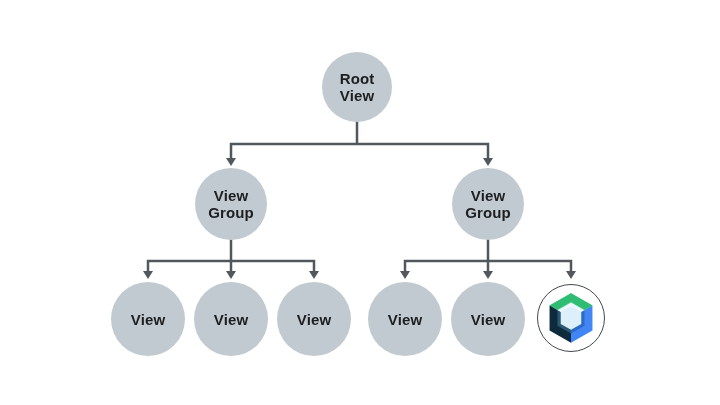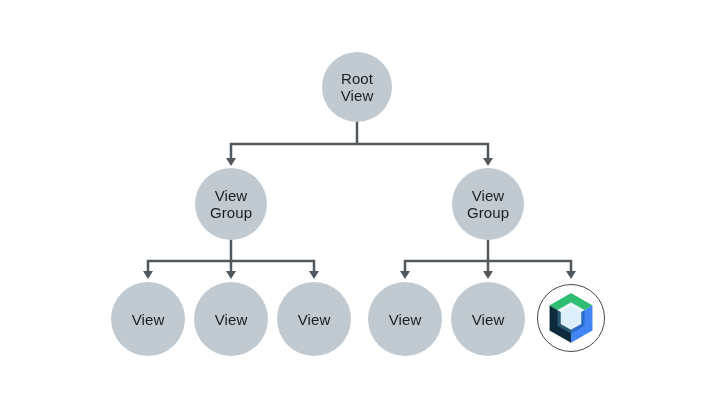--- a/index.html
+++ b/index.html
@@ -14,21 +14,21 @@
   #connector-svg{
     position:absolute;left:0;top:0;z-index:0;
   }
   .node{
     position:absolute;z-index:1;
     border-radius:50%;
     display:flex;align-items:center;justify-content:center;
     box-sizing:border-box;
   }
   .node-label{
-    font-size:15px;line-height:17px;font-weight:400;
+    font-size:15px;line-height:17px;font-weight:700;
     text-align:center;white-space:pre-line;
     letter-spacing:0.1px;
   }
   .compose-node{
     background:#ffffff;
   }
   .compose-node svg{display:block;}
 </style>
 </head>
 <body>

